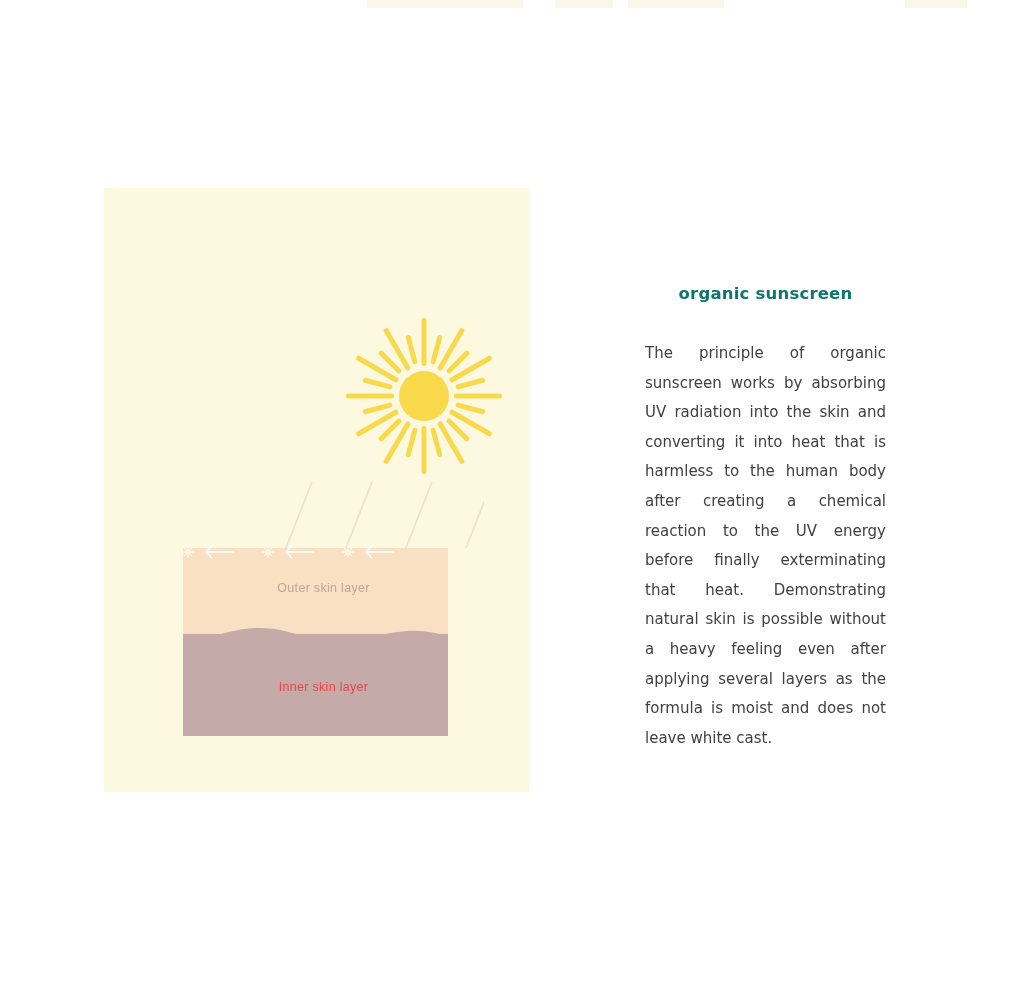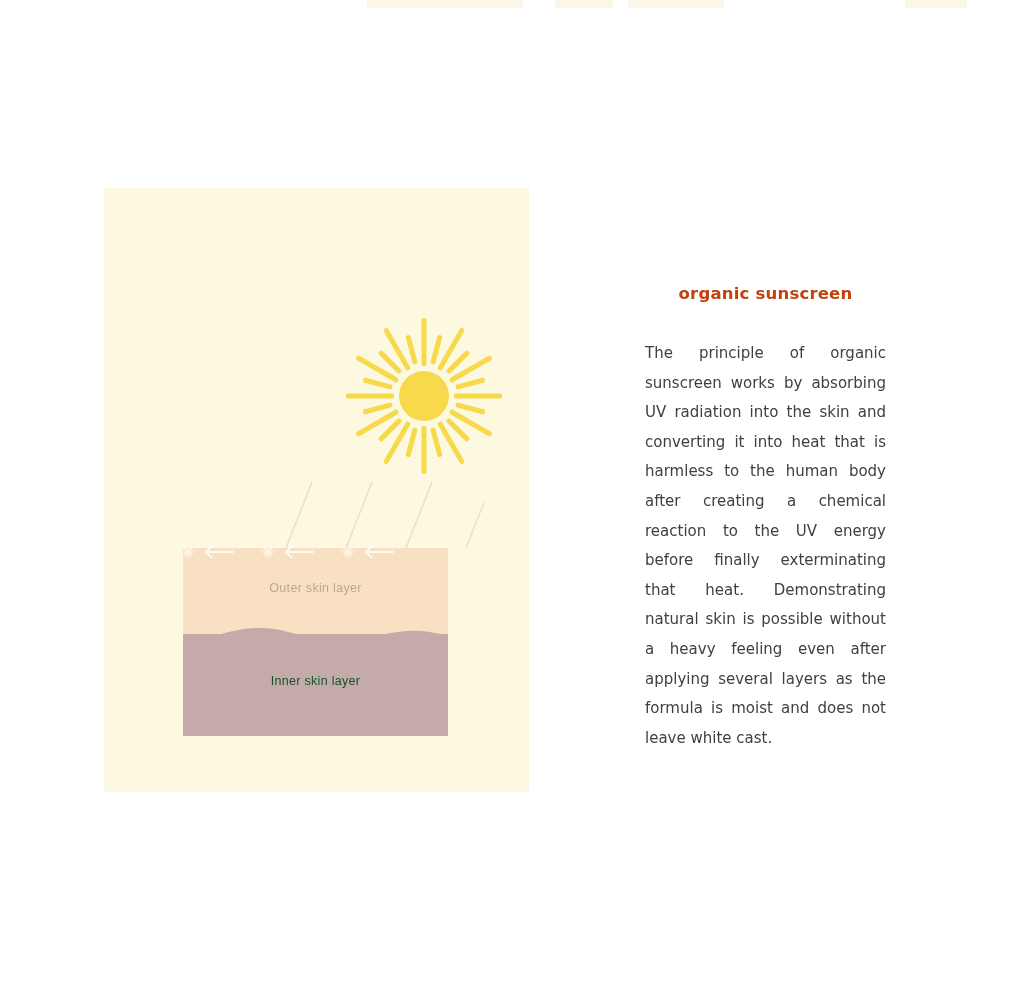--- a/index.html
+++ b/index.html
@@ -96,23 +96,24 @@
     left: 0; top: 72px;
     width: 265px;
     height: 34px;
   }
   .layer-label {
     position: absolute;
     width: 265px;
     text-align: center;
     font-size: 12.5px;
     letter-spacing: 0.3px;
+    margin-left: 8px;
   }
   .outer-label { top: 33px; color: #b9a894; }
-  .inner-label { top: 126px; color: #14532d; }
+  .inner-label { top: 132px; color: #ef4444; }
 
   
   .uv-lines {
     position: absolute;
     left: 60px;
     top: 290px;
     width: 320px;
     height: 100px;
   }
 
@@ -129,21 +130,21 @@
   .text-col {
     position: absolute;
     left: 629px;
     top: 284px;
     width: 273px;
   }
   .heading {
     font-family: "DejaVu Sans", sans-serif;
     font-size: 16.5px;
     font-weight: bold;
-    color: #c2410c;
+    color: #0f766e;
     text-align: center;
     letter-spacing: 0.2px;
     margin: 0 0 36px 0;
   }
   .body-text {
     font-family: "DejaVu Sans", sans-serif;
     font-size: 15px;
     line-height: 29.6px;
     color: #404040;
     text-align: justify;

